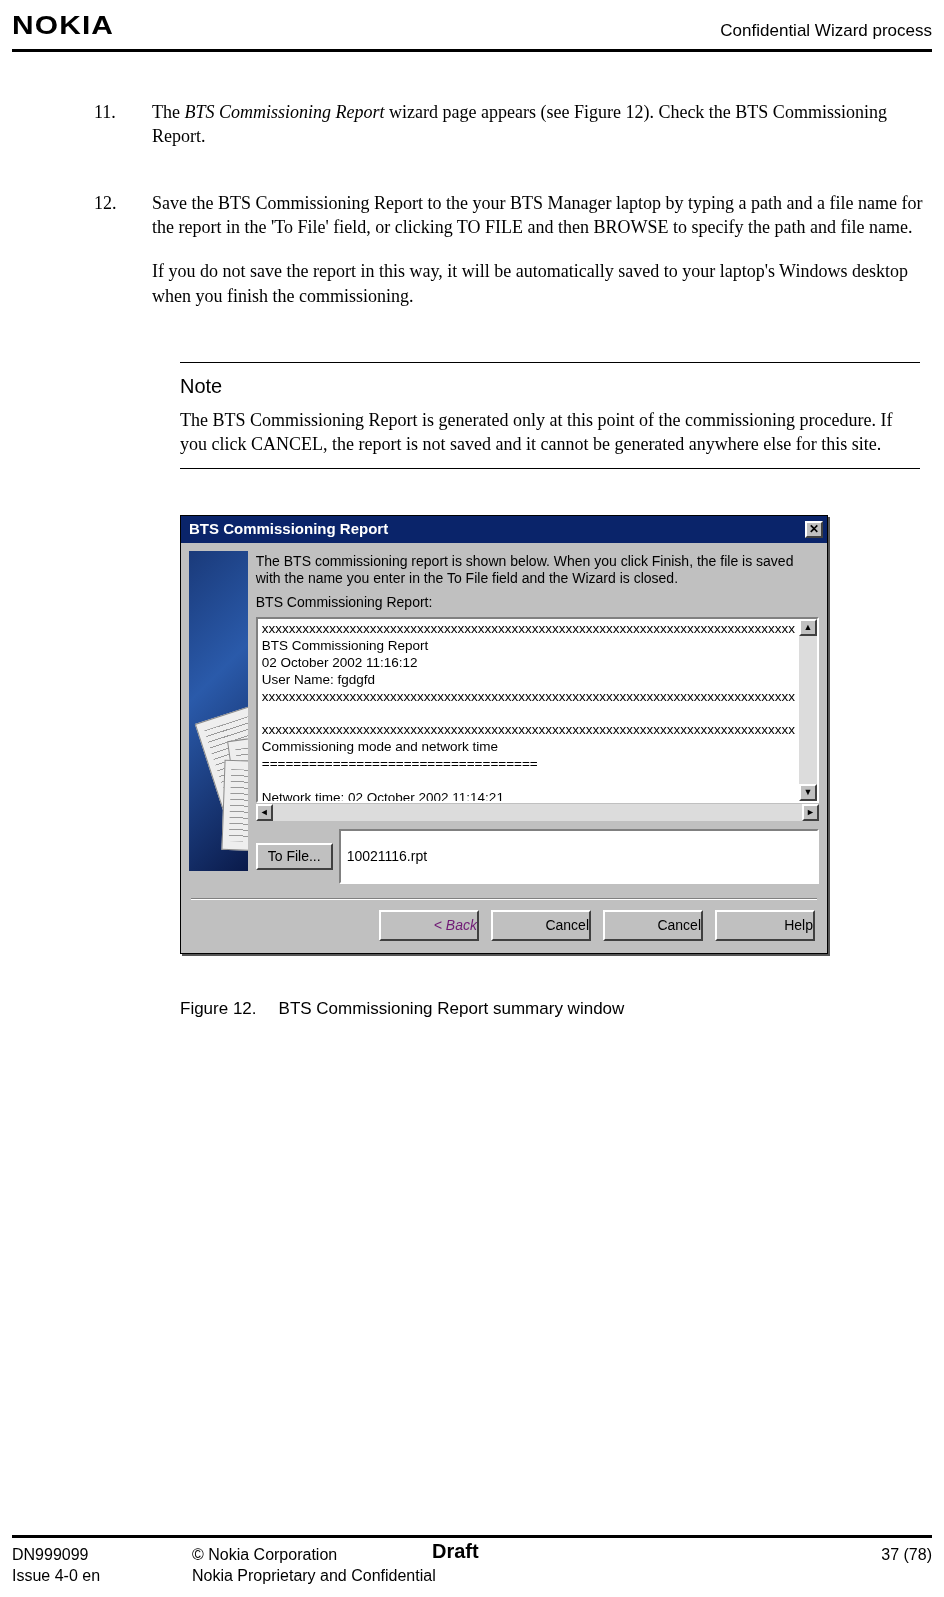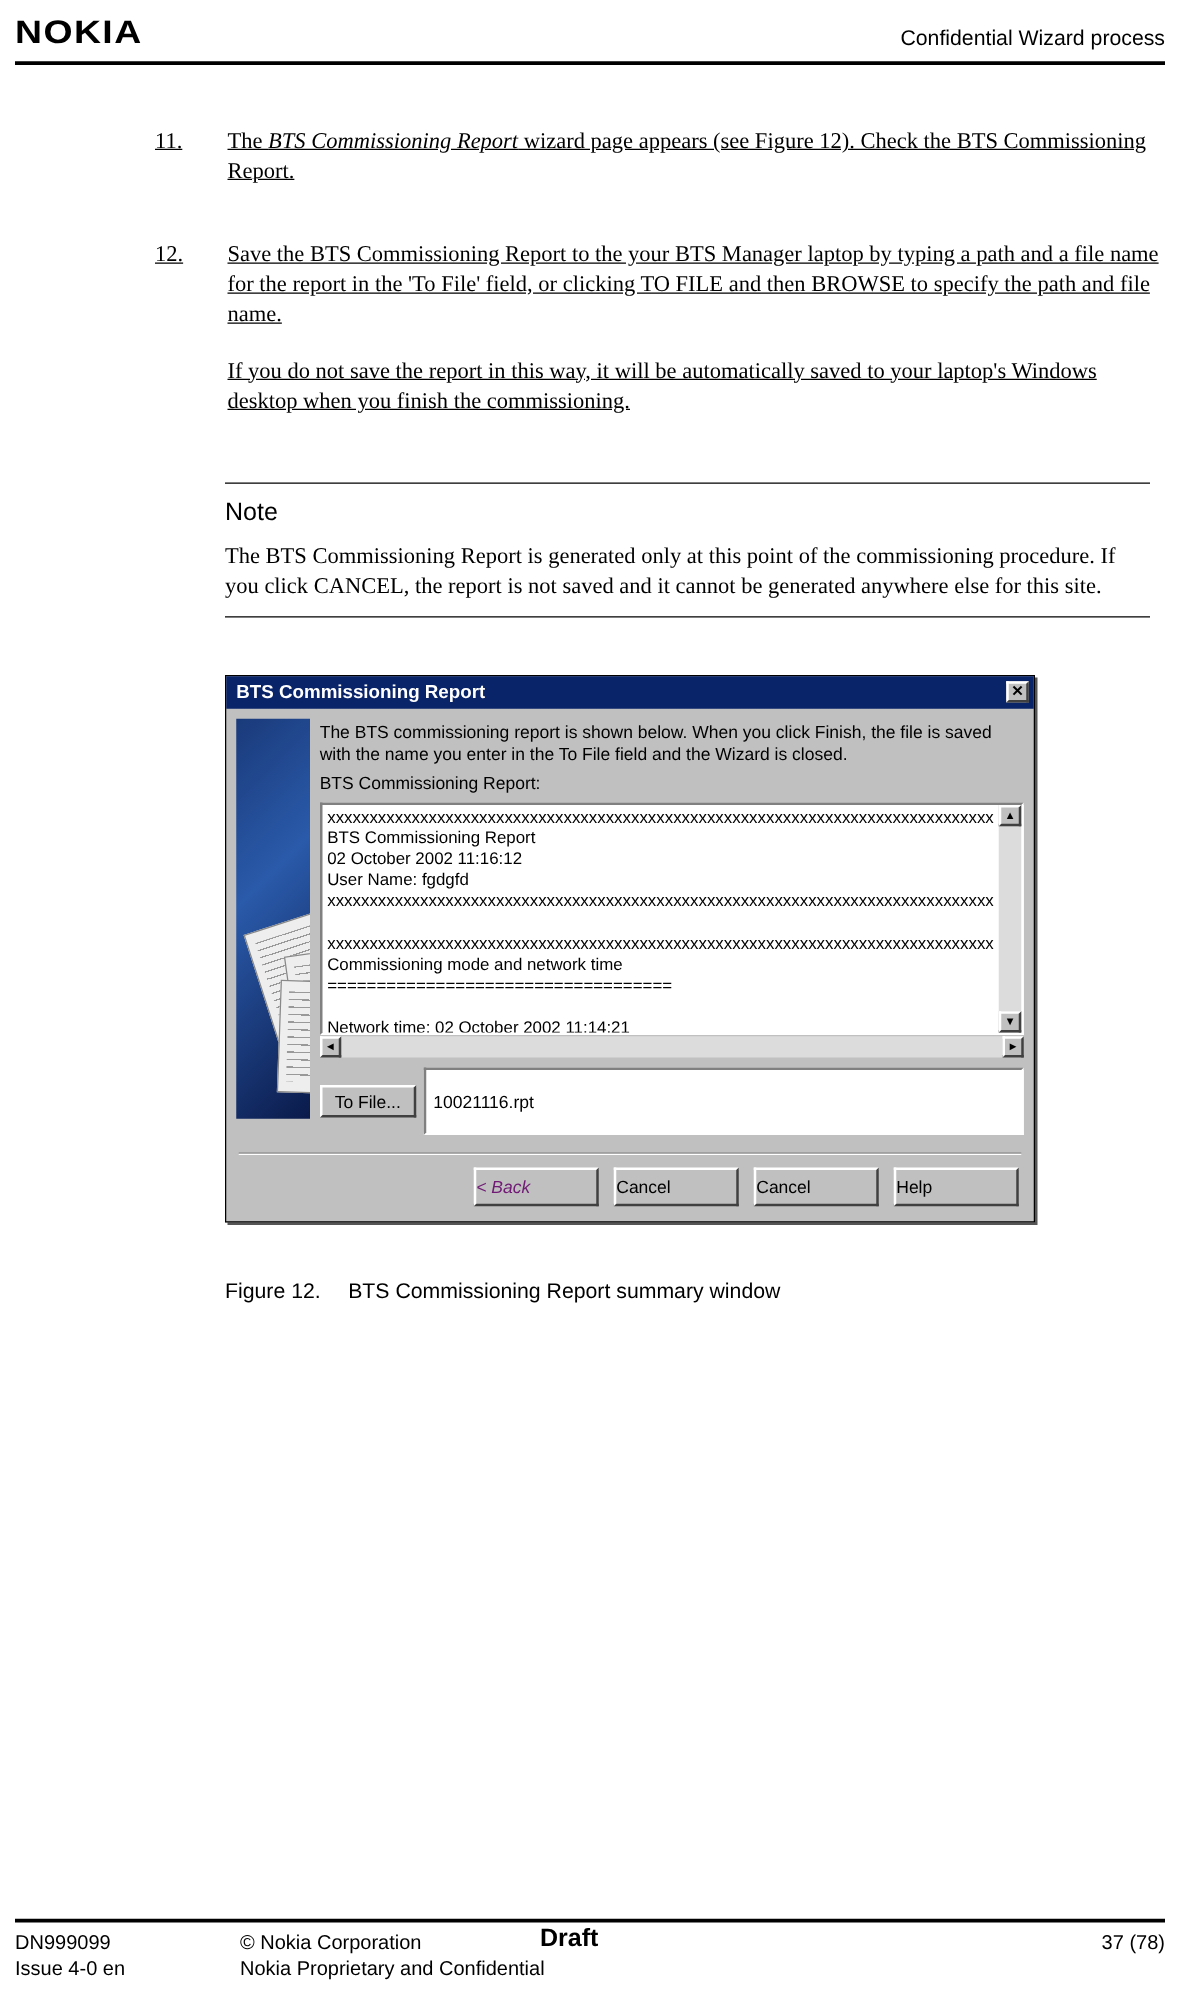--- a/index.html
+++ b/index.html
@@ -32,22 +32,21 @@
     font-size: 17px;
   }
   .hr-thick { border: none; border-top: 3px solid #000; margin: 2px 12px 0 12px; }
 
   .content {
     padding: 48px 12px 0 12px;
     font-family: "Times New Roman", Times, serif;
   }
   .ol-item {
     display: flex;
-    margin: 0 0 22px 112px;
-    text-decoration: underline;
+    margin: 0 0 22px 82px;
   }
   .ol-num {
     width: 58px;
     flex: 0 0 58px;
   }
   .ol-body p { margin-bottom: 20px; }
   .italic { font-style: italic; }
 
   .note-block {
     margin: 34px 12px 0 168px;
@@ -168,21 +167,21 @@
     display: flex; align-items: center;
     margin-top: 8px; gap: 6px;
   }
   .winbtn, .winbtn-disabled {
     background: #c0c0c0;
     border-top: 2px solid #fff; border-left: 2px solid #fff;
     border-right: 2px solid #404040; border-bottom: 2px solid #404040;
     padding: 2px 10px;
     font-family: Tahoma, Arial, sans-serif;
     font-size: 14px;
-    text-align: left;
+    text-align: right;
     min-width: 74px;
   }
   .winbtn-disabled { color: #701a75; font-style: italic; }
   .wininput {
     background: #fff;
     border-top: 2px solid #808080; border-left: 2px solid #808080;
     border-right: 2px solid #fff; border-bottom: 2px solid #fff;
     padding: 16px 6px;
     font-size: 14px;
     flex: 1;

